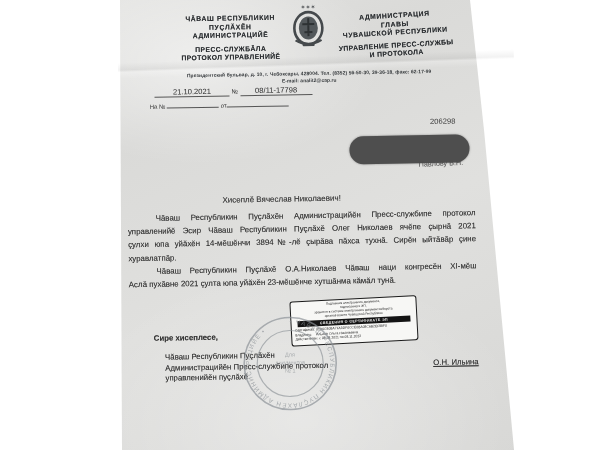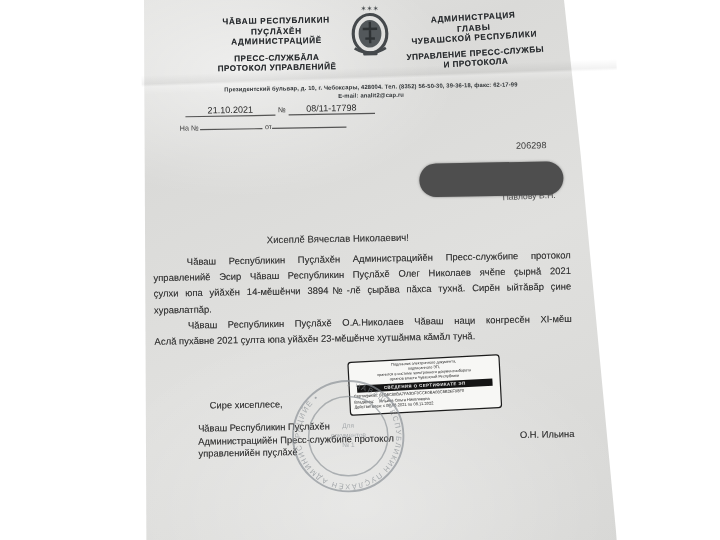--- a/index.html
+++ b/index.html
@@ -146,27 +146,27 @@
     <div class="cert-head">Подлинник электронного документа,</div>
     <div class="cert-head">подписанного ЭП,</div>
     <div class="cert-head">хранится в системе электронного документооборота</div>
     <div class="cert-head">органов власти Чувашской Республики</div>
     <div class="cert-band">СВЕДЕНИЯ О СЕРТИФИКАТЕ ЭП</div>
     <div class="cert-row"><span class="lbl">Сертификат:</span> <span>01D6C80BA7FA3DF0CCE0BA08C6B2EF98F0</span></div>
     <div class="cert-row"><span class="lbl">Владелец:</span> <span>Ильина Ольга Николаевна</span></div>
     <div class="cert-row"><span class="lbl">Действителен:</span> <span>с 08.08.2021 по 08.11.2022</span></div>
   </div>
 
-  <div class="abs sig" style="left:54px;top:331px;">Сире хисеплесе,</div>
+  <div class="abs sig" style="left:33px;top:331px;font-weight:bold;">Сире хисеплесе,</div>
   <div class="abs sig" style="left:44px;top:350px;width:230px;">
     <div>Чӑваш Республикин Пуçлӑхĕн</div>
     <div>Администрацийĕн Пресс-службипе протокол</div>
     <div>управленийĕн пуçлӑхĕ</div>
   </div>
-  <div class="abs sig" style="left:312px;top:360px;">О.Н. Ильина</div>
+  <div class="abs sig" style="left:312px;top:360px;text-decoration:underline;">О.Н. Ильина</div>
 
   <div class="abs stamp" style="left:120px;top:314px;width:98px;height:98px;">
     <svg width="98" height="98" viewBox="0 0 98 98">
       <defs>
         <path id="ringPath" d="M49,9 a40,40 0 1,1 -0.01,0 z"></path>
       </defs>
       <circle cx="49" cy="49" r="46" fill="none" stroke="#8b9196" stroke-width="1.6" opacity=".85"></circle>
       <circle cx="49" cy="49" r="33" fill="none" stroke="#8b9196" stroke-width="1.2" opacity=".8"></circle>
       <text font-size="6.2" fill="#868c91" letter-spacing="1.1" opacity=".85">
         <textPath href="#ringPath">• ЧӐВАШ РЕСПУБЛИКИН ПУÇЛӐХĔН АДМИНИСТРАЦИЙĔ •</textPath>

